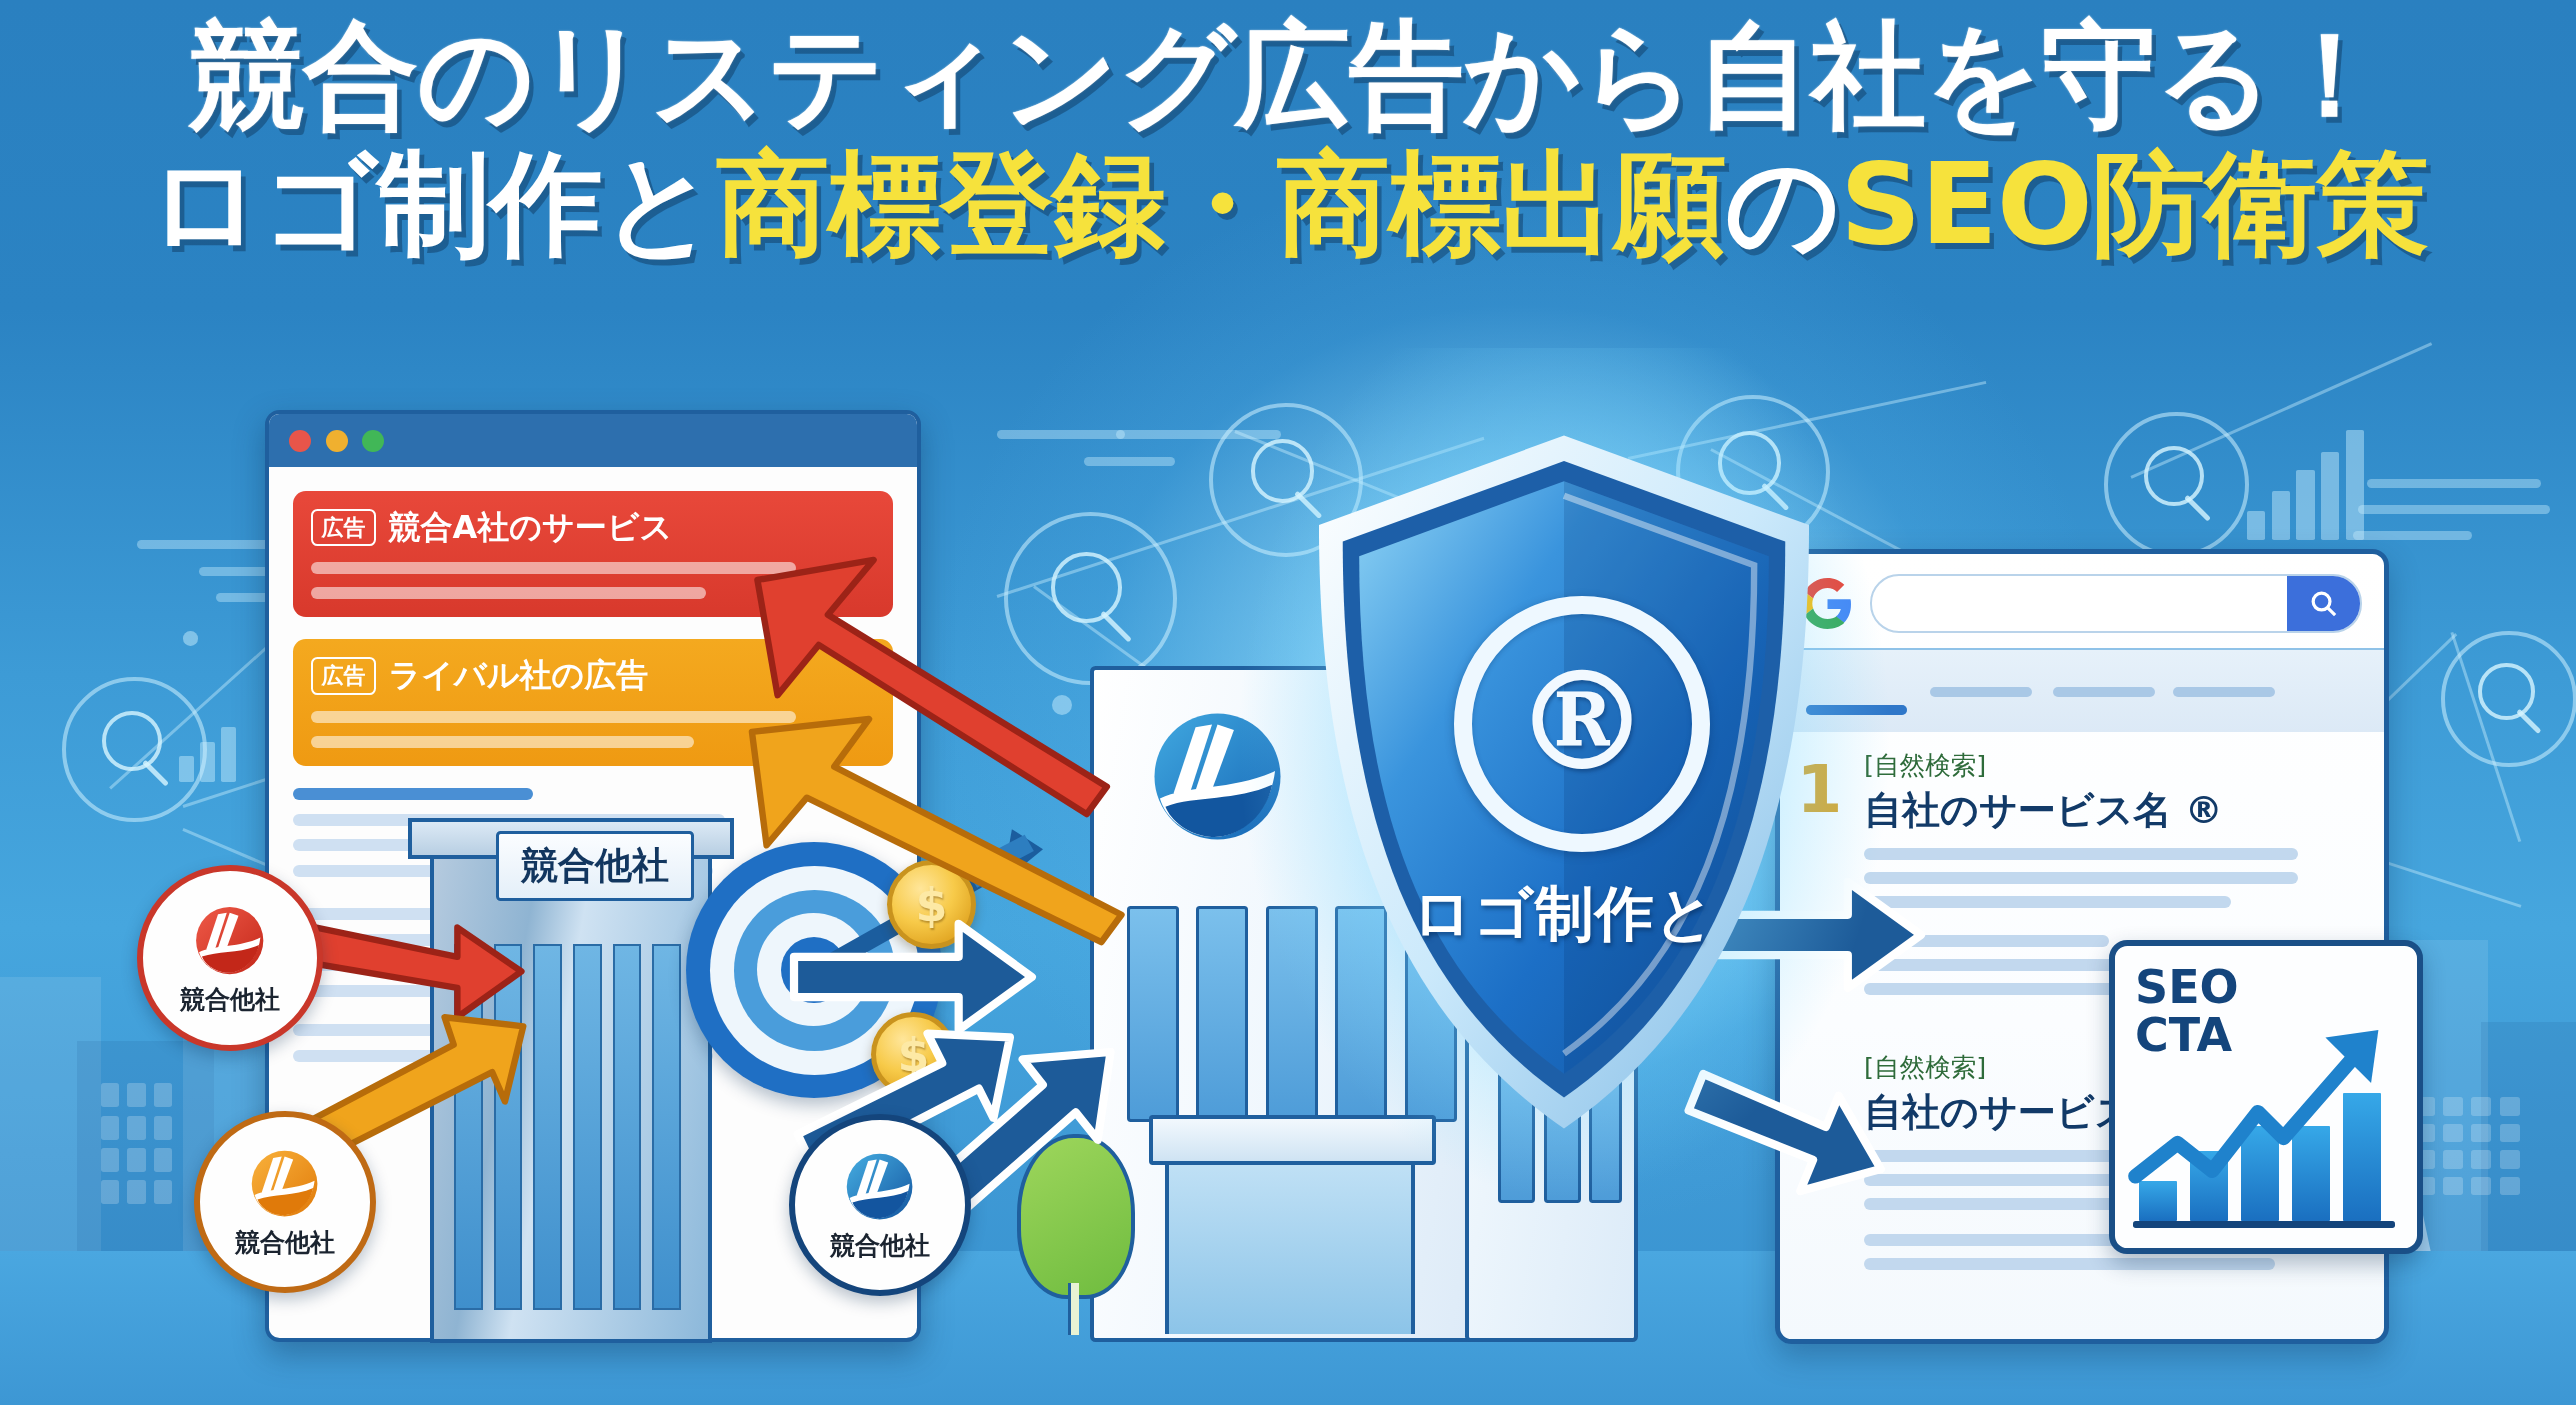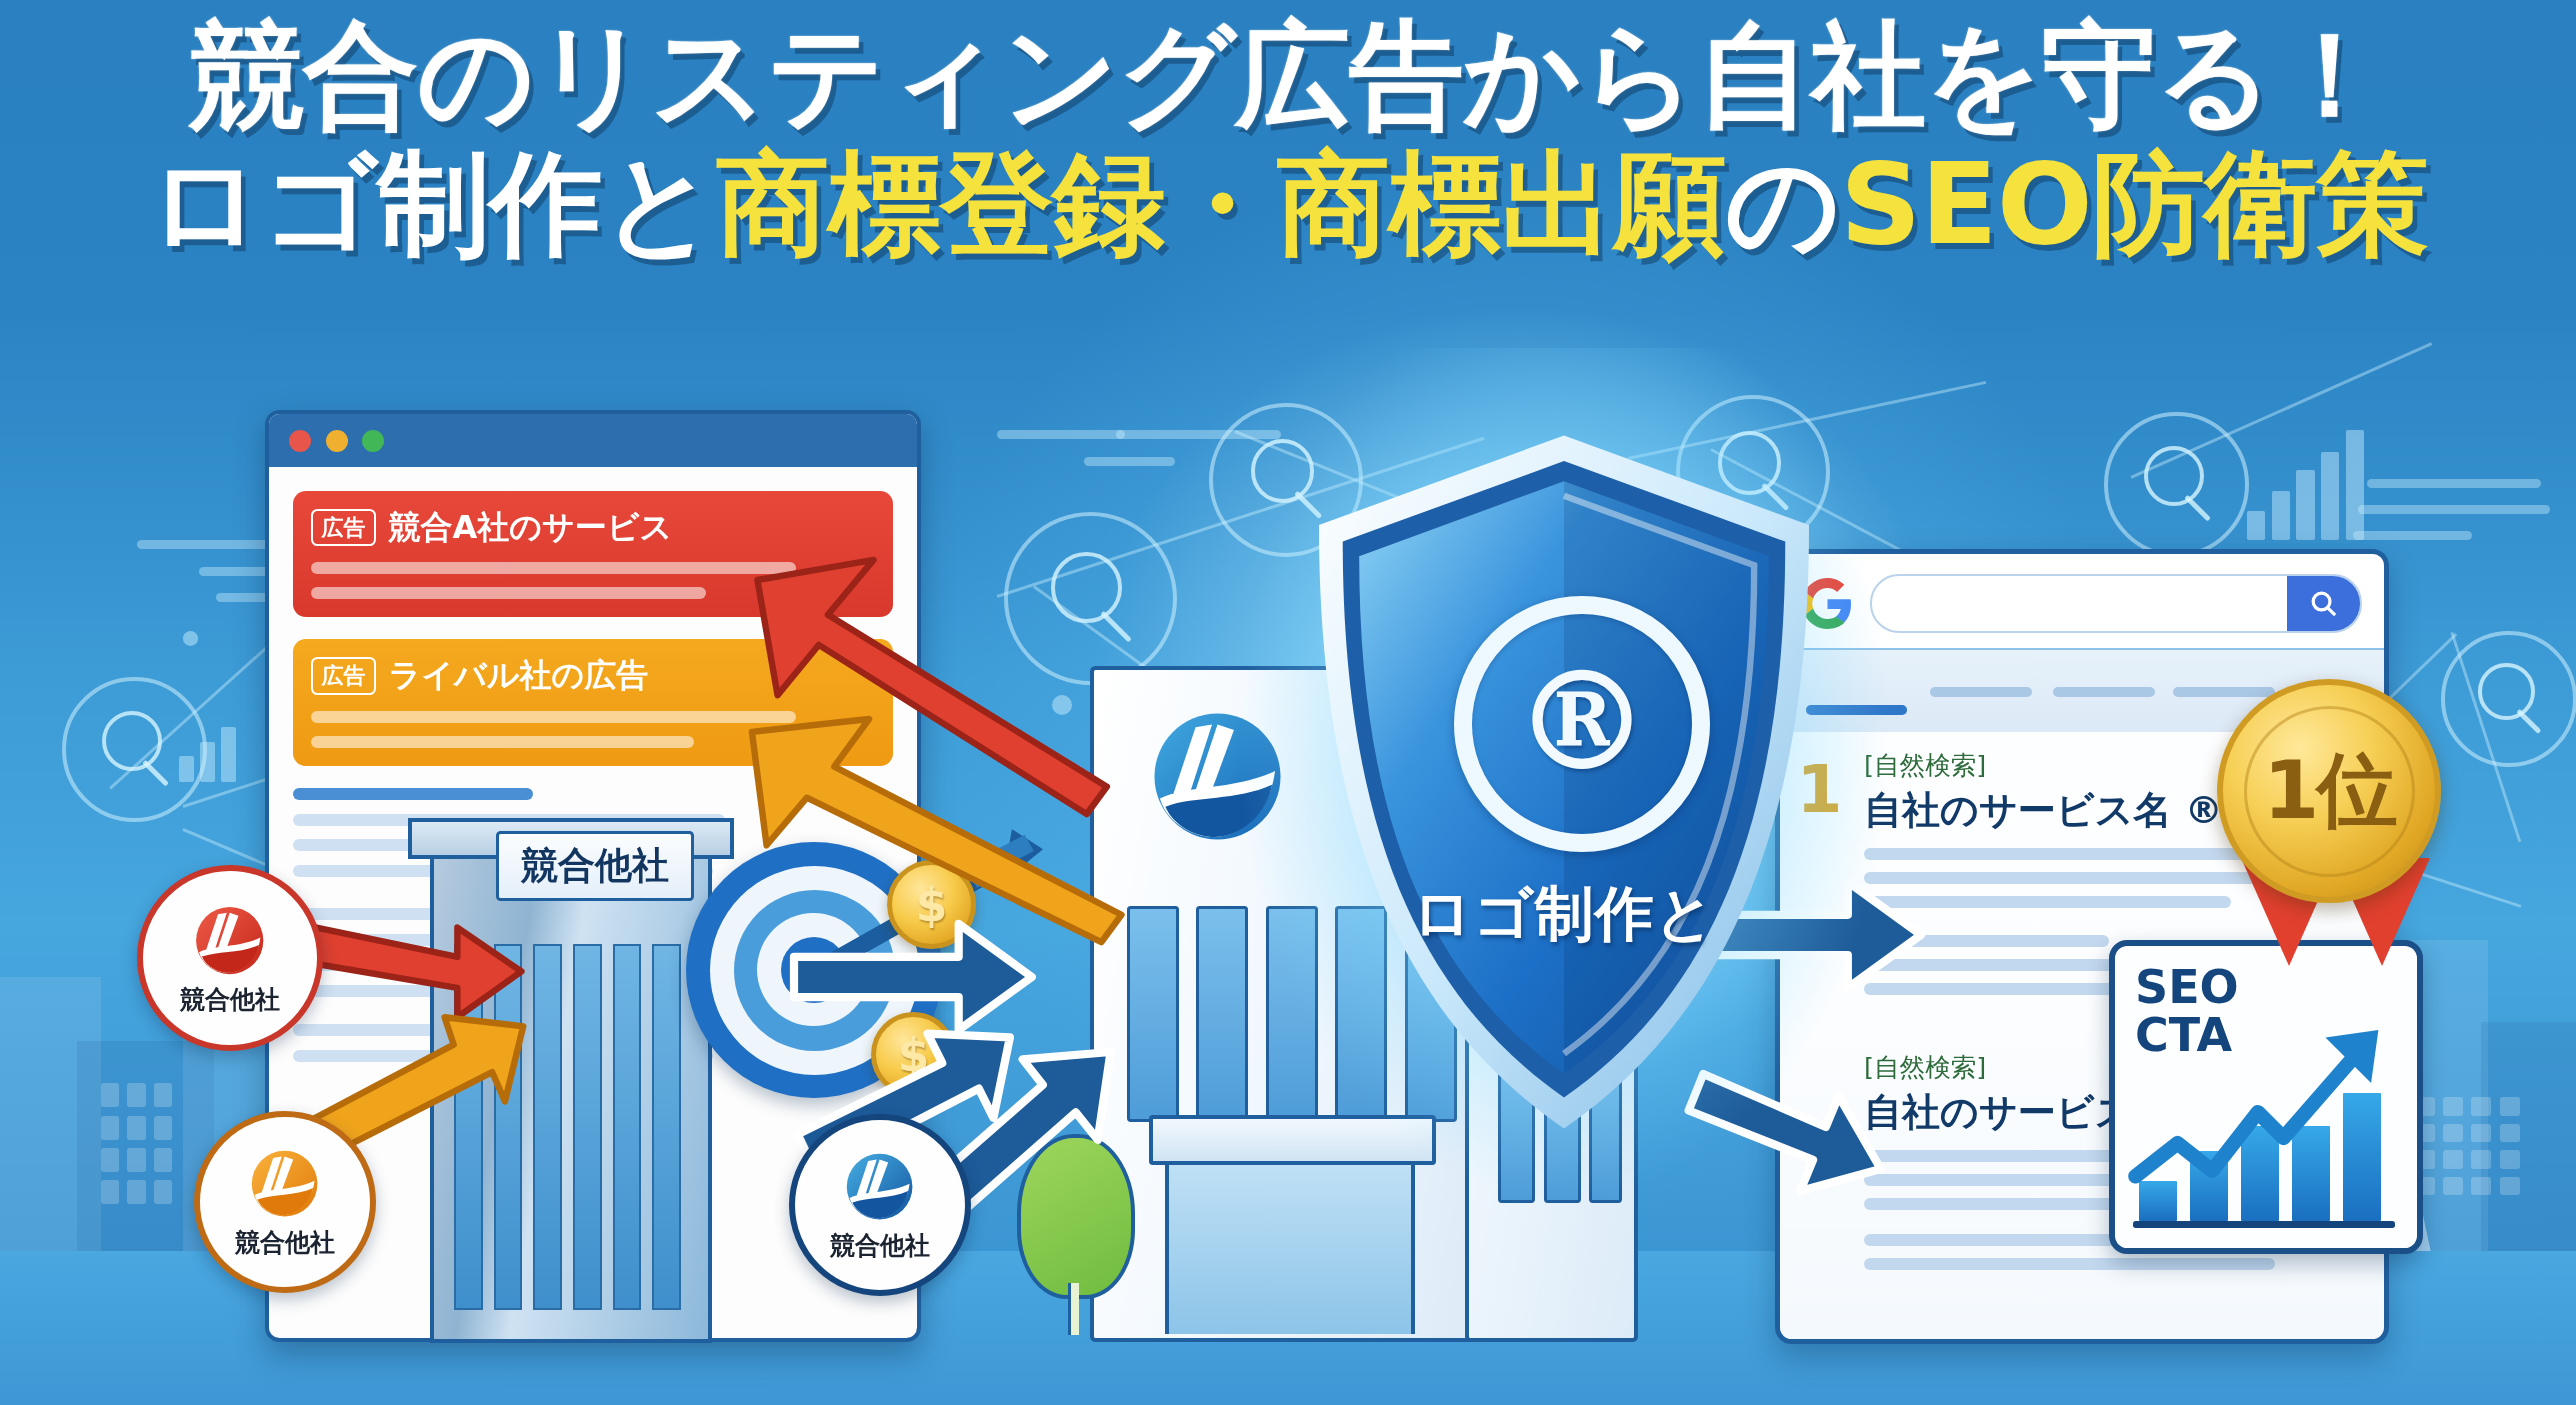--- a/index.html
+++ b/index.html
@@ -525,29 +525,20 @@
       <div class="ctabar" style="left:159px;width:38px;height:95px;"></div>
       <div class="ctabar" style="left:210px;width:38px;height:128px;"></div>
       <div class="ctaaxis"></div>
       <svg style="position:absolute;left:-3.7px;top:-35px;width:274px;height:210px;overflow:visible;" viewBox="0 0 300 230">
         <polyline points="6,182 52,146 90,176 140,112 168,140 250,46" fill="none" stroke="#1f82cc" stroke-width="16" stroke-linejoin="round" stroke-linecap="round"></polyline>
         <polygon points="214,30 272,22 264,80" fill="#1f82cc"></polygon>
       </svg>
     </div>
   </div>
 
-  <div class="medal">
-    <div class="ribbon l"></div>
-    <div class="ribbon r"></div>
-    <div class="mcoin">
-      <div class="inner">
-        <b>1位</b>
-      </div>
-    </div>
-  </div>
 
   <svg class="arrowlayer" viewBox="0 0 2816 1536">
 
     <g>
       <path d="M1210 860 L905 672 L955 612 L828 634 L850 760 L895 705 L1188 890 Z" fill="#e0402f" stroke="#9c2317" stroke-width="7" stroke-linejoin="round"></path>
     </g>
 
     <g>
       <path d="M1226 1000 L912 838 L950 786 L822 800 L838 924 L882 872 L1204 1030 Z" fill="#f0a41c" stroke="#b76c0a" stroke-width="7" stroke-linejoin="round"></path>
     </g>

